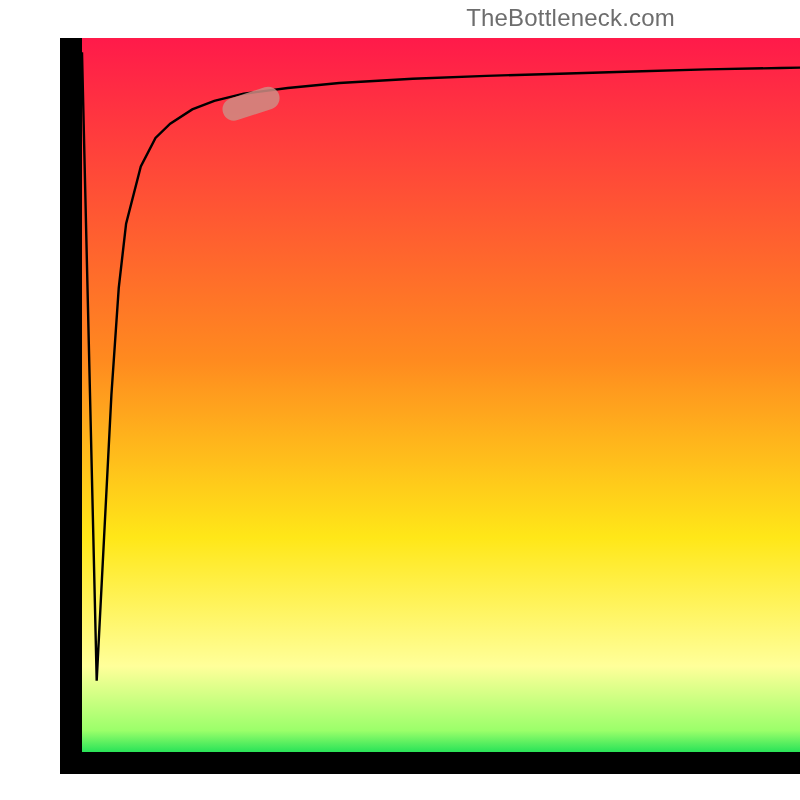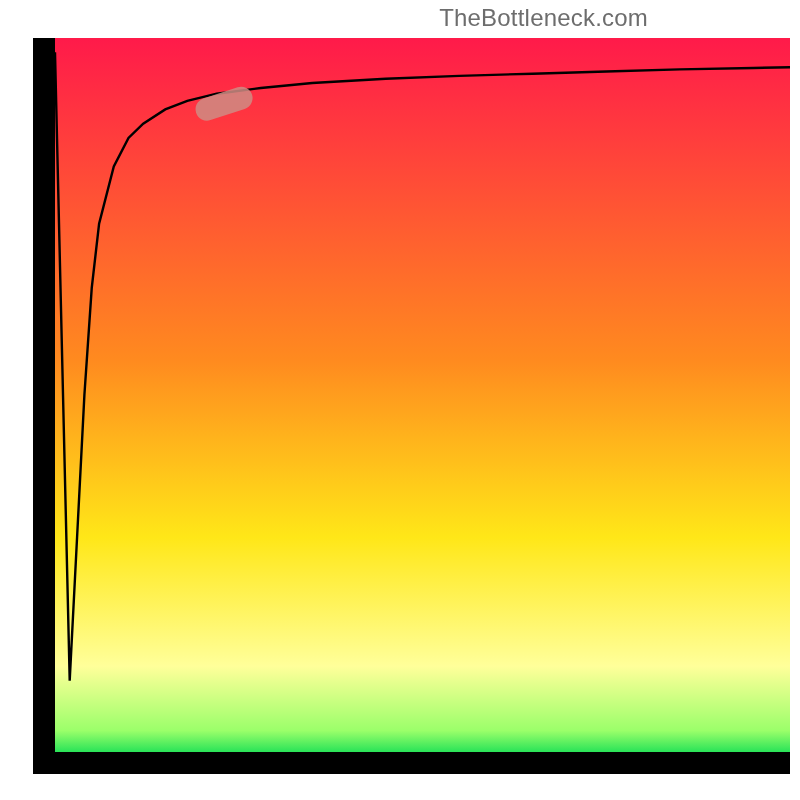--- a/index.html
+++ b/index.html
@@ -8,20 +8,21 @@
     width: 800px;
     height: 800px;
     overflow: hidden;
     background: #ffffff;
     font-family: Arial, Helvetica, sans-serif;
   }
   .chart-container {
     position: relative;
     width: 660px;
     height: 800px;
+    margin-left: 27px;
   }
   .watermark {
     position: absolute;
     top: 4px;
     right: 12px;
     font-size: 24px;
     color: #6d6d6d;
     font-weight: 400;
     letter-spacing: 0.2px;
   }

